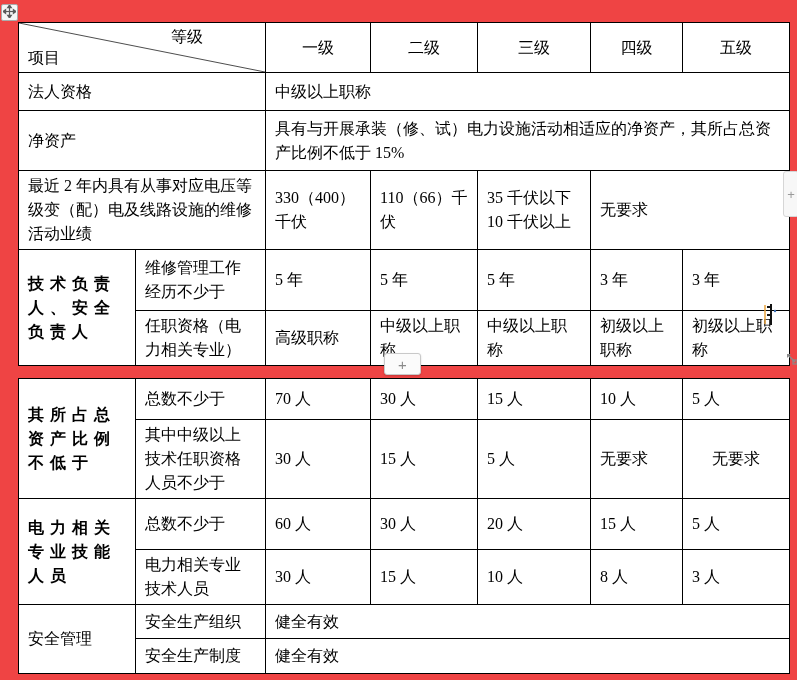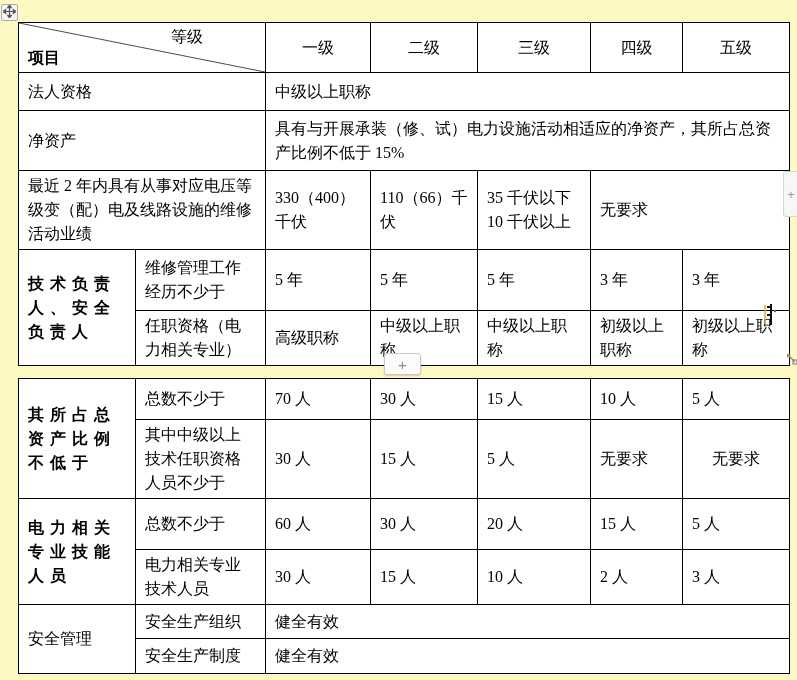--- a/index.html
+++ b/index.html
@@ -1,17 +1,17 @@
 <!DOCTYPE html>
 <html><head>
 <meta charset="utf-8">
 <style>
   html,body{margin:0;padding:0;background:#fff;}
   #page{
-    position:relative;width:797px;height:680px;background:#fef9c3;overflow:hidden;
+    position:relative;width:797px;height:680px;background:#ef4444;overflow:hidden;
     font-family:"Liberation Serif","DejaVu Serif",serif;
     font-size:16px;color:#000;
   }
   table.doc{
     position:absolute;left:18px;border-collapse:collapse;table-layout:fixed;
     width:771px;
   }
   table.doc td{
     border:1.5px solid #000;
     padding:3px 9px;
@@ -21,21 +21,21 @@
     word-break:break-word;
   }
   #table1{top:22px;}
   #table2{top:378px;}
   td.level{text-align:center;}
   td.dist{letter-spacing:6px;font-weight:bold;}
   
   td.diag{position:relative;padding:0;}
   td.diag svg{position:absolute;left:0;top:0;width:100%;height:100%;}
   .diag-top{position:absolute;right:62px;top:2px;}
-  .diag-bottom{position:absolute;left:9px;bottom:2px;font-weight:bold;}
+  .diag-bottom{position:absolute;left:9px;bottom:2px;}
   
   .move-handle{
     position:absolute;left:1px;top:4px;width:17px;height:17px;
     background:#f6f6f6;border:1px solid #ababab;border-radius:2px;
     display:flex;align-items:center;justify-content:center;box-sizing:border-box;
   }
   .plus-mid{
     position:absolute;left:384px;top:353px;width:37px;height:22px;
     background:#fbfbfb;border:1px solid #c9c9c9;border-radius:3px;
     box-shadow:0 1px 2px rgba(0,0,0,.18);
@@ -194,21 +194,21 @@
       <td>30 人</td>
       <td>20 人</td>
       <td>15 人</td>
       <td>5 人</td>
     </tr>
     <tr style="height:54px">
       <td>电力相关专业技术人员</td>
       <td>30 人</td>
       <td>15 人</td>
       <td>10 人</td>
-      <td>2 人</td>
+      <td>8 人</td>
       <td>3 人</td>
     </tr>
     <tr style="height:34px">
       <td rowspan="2">安全管理</td>
       <td>安全生产组织</td>
       <td colspan="5">健全有效</td>
     </tr>
     <tr style="height:35px">
       <td>安全生产制度</td>
       <td colspan="5">健全有效</td>

